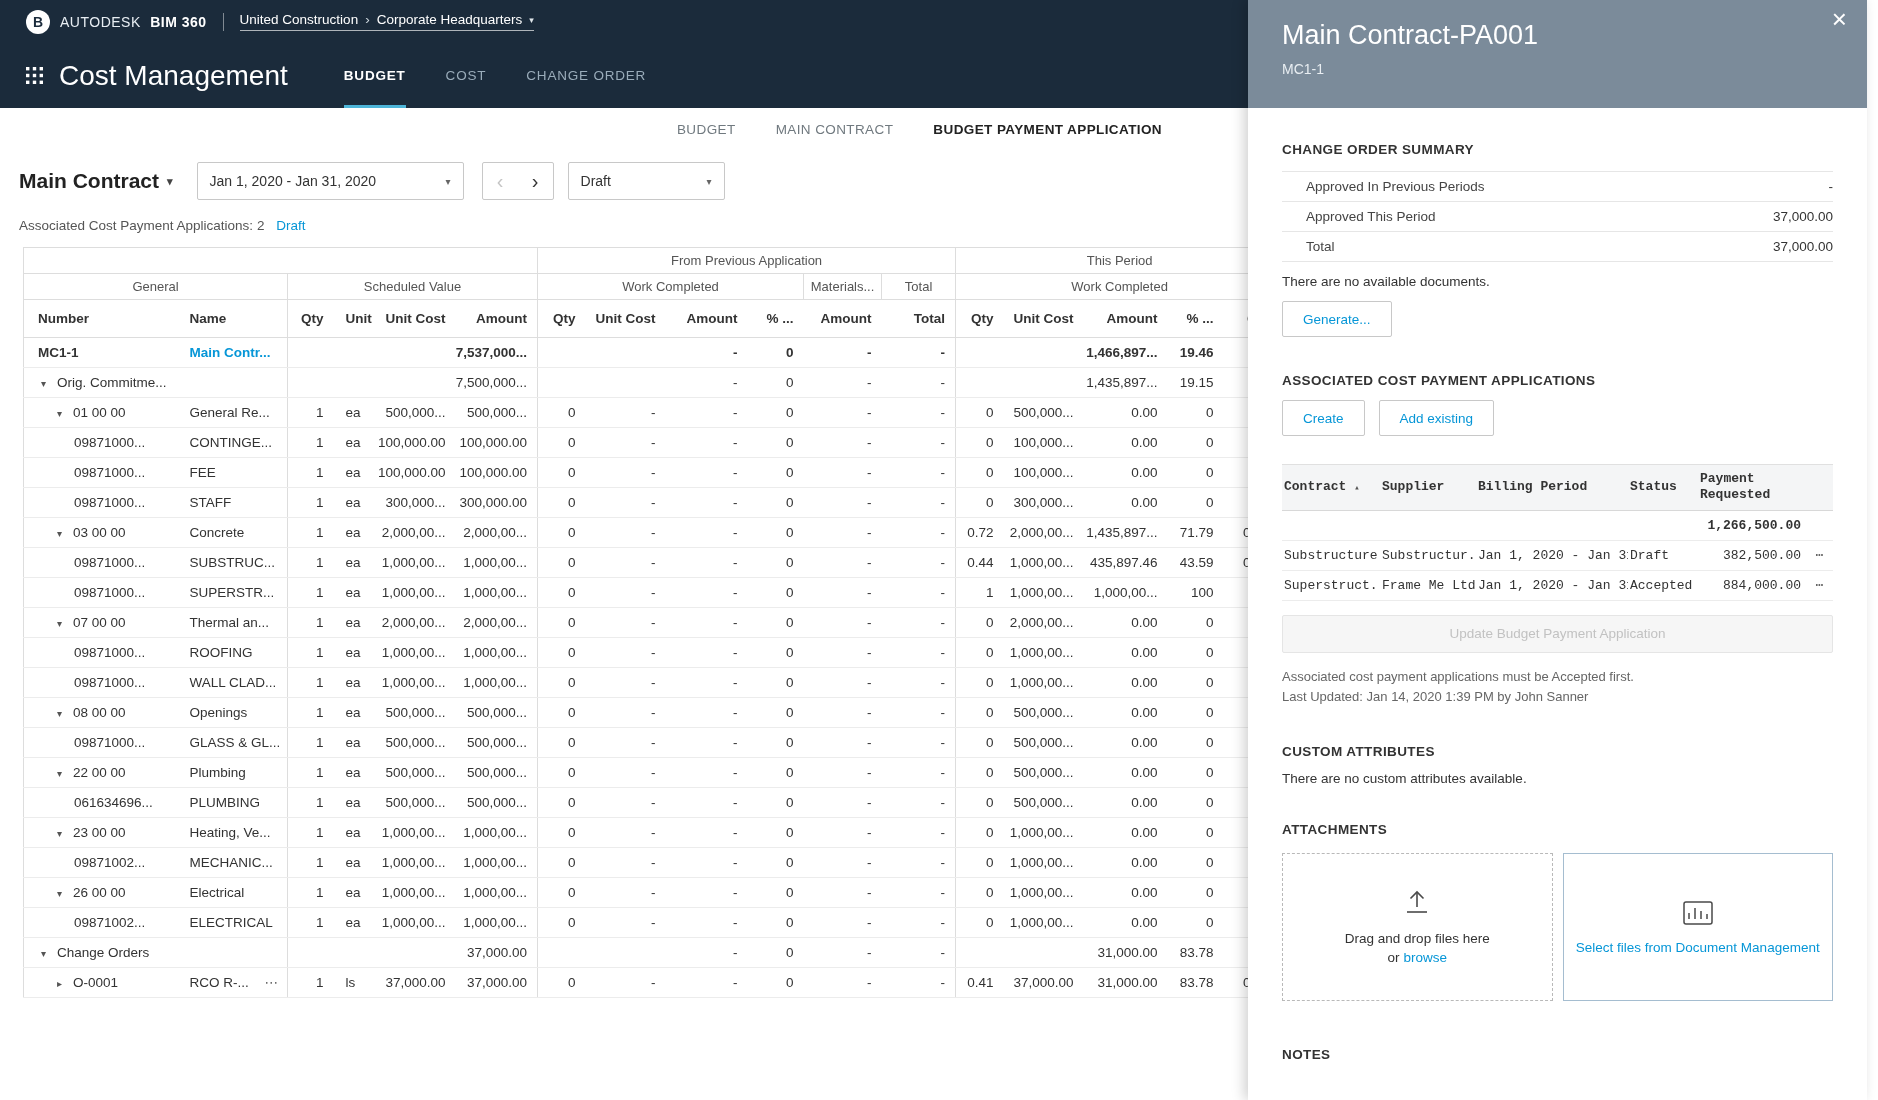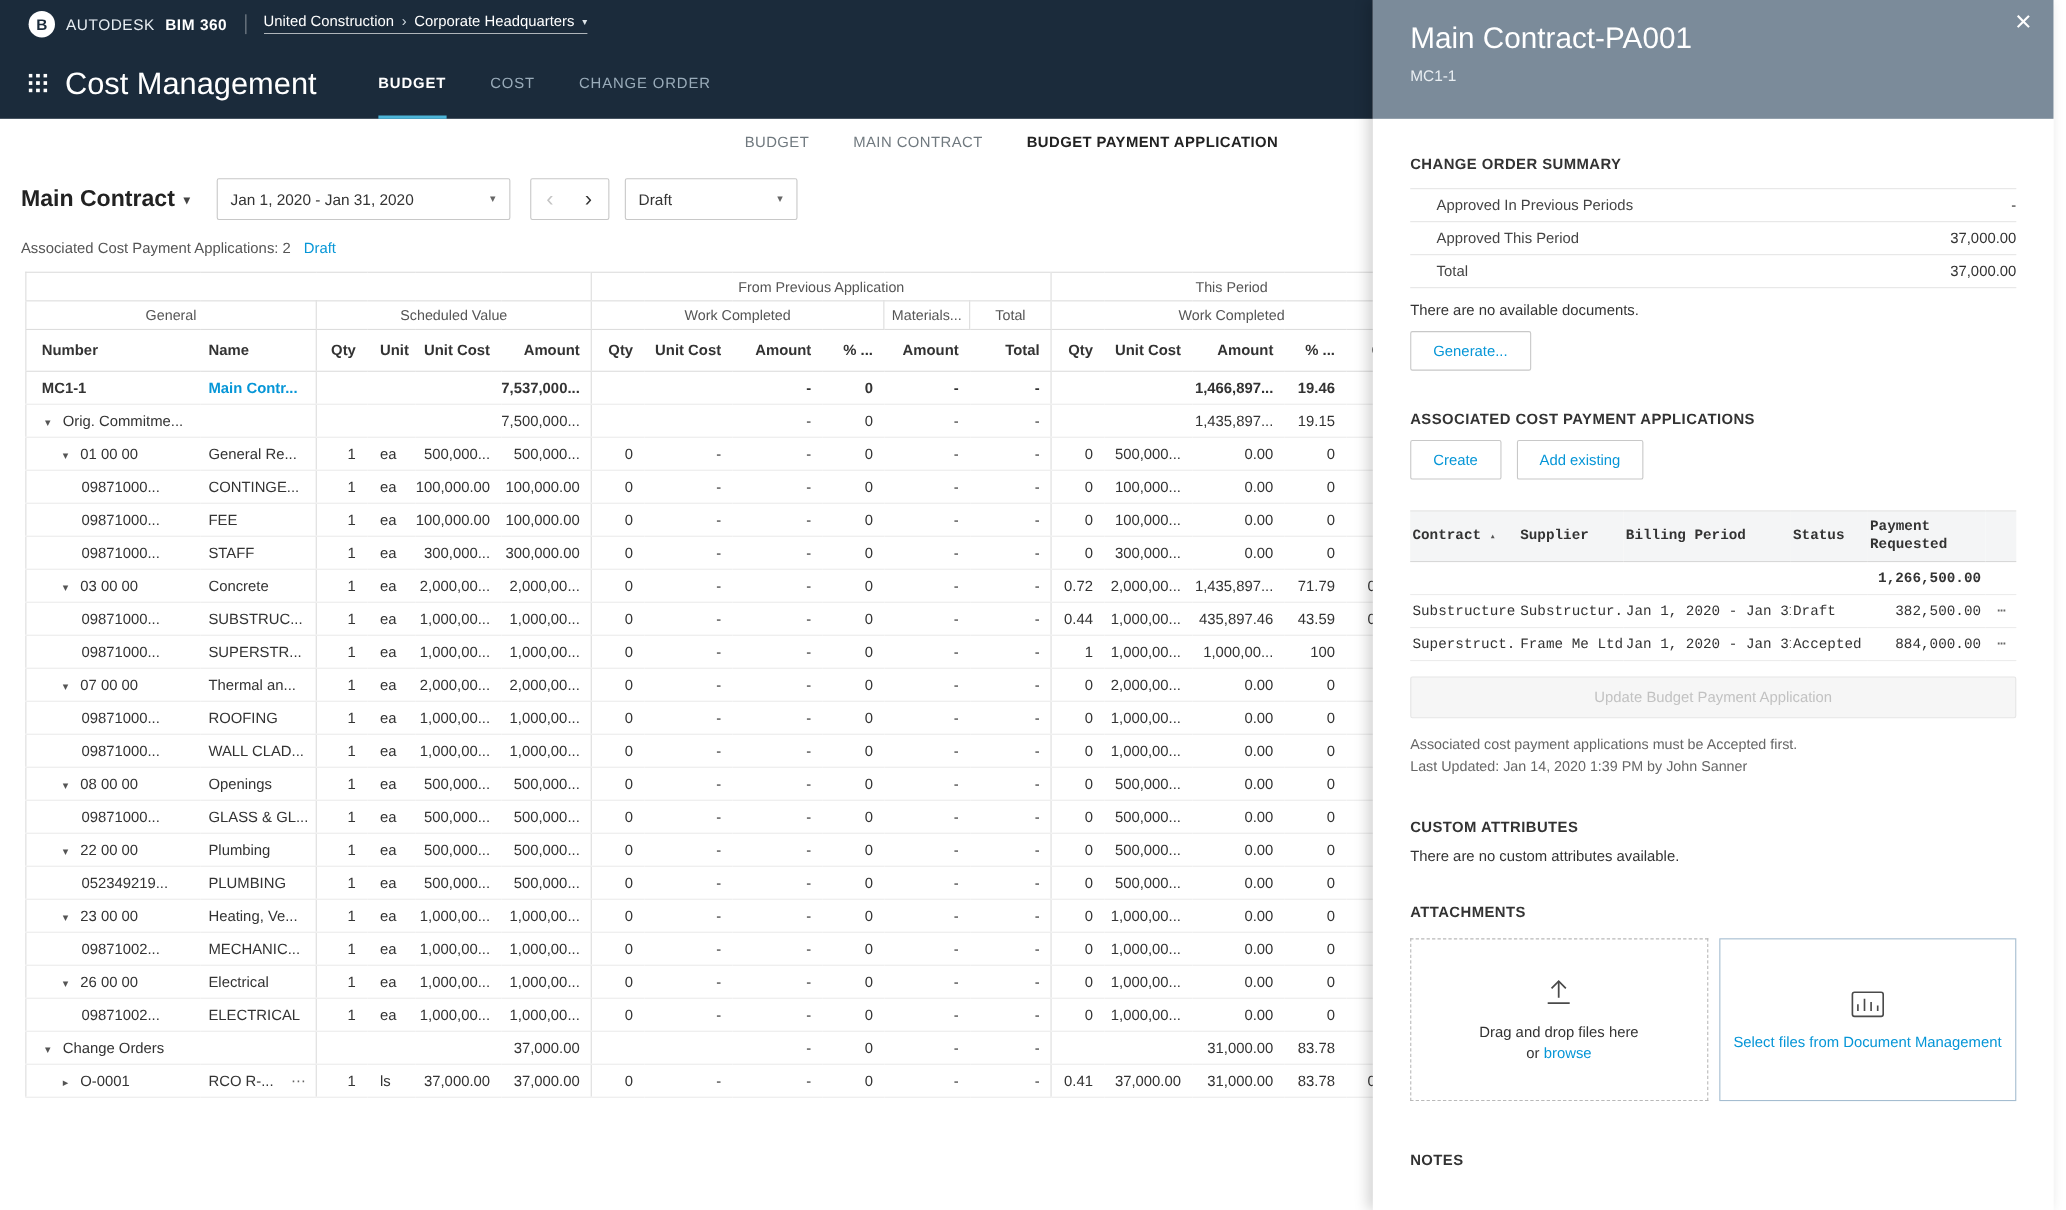--- a/index.html
+++ b/index.html
@@ -533,21 +533,21 @@
             <td class="num">0</td>
             <td class="num">-</td>
             <td class="num">-</td>
             <td class="num vl">0</td>
             <td class="num">500,000...</td>
             <td class="num">0.00</td>
             <td class="num">0</td>
             <td class="num">0</td>
           </tr>
           <tr class="r-leaf">
-            <td class="c-number"><span>052349219...</span></td>
+            <td class="c-number"><span>061634696...</span></td>
             <td class="c-name"><span>PLUMBING</span></td>
             <td class="num vl">1</td>
             <td class="unit">ea</td>
             <td class="num">500,000...</td>
             <td class="num">500,000...</td>
             <td class="num vl">0</td>
             <td class="num">-</td>
             <td class="num">-</td>
             <td class="num">0</td>
             <td class="num">-</td>

